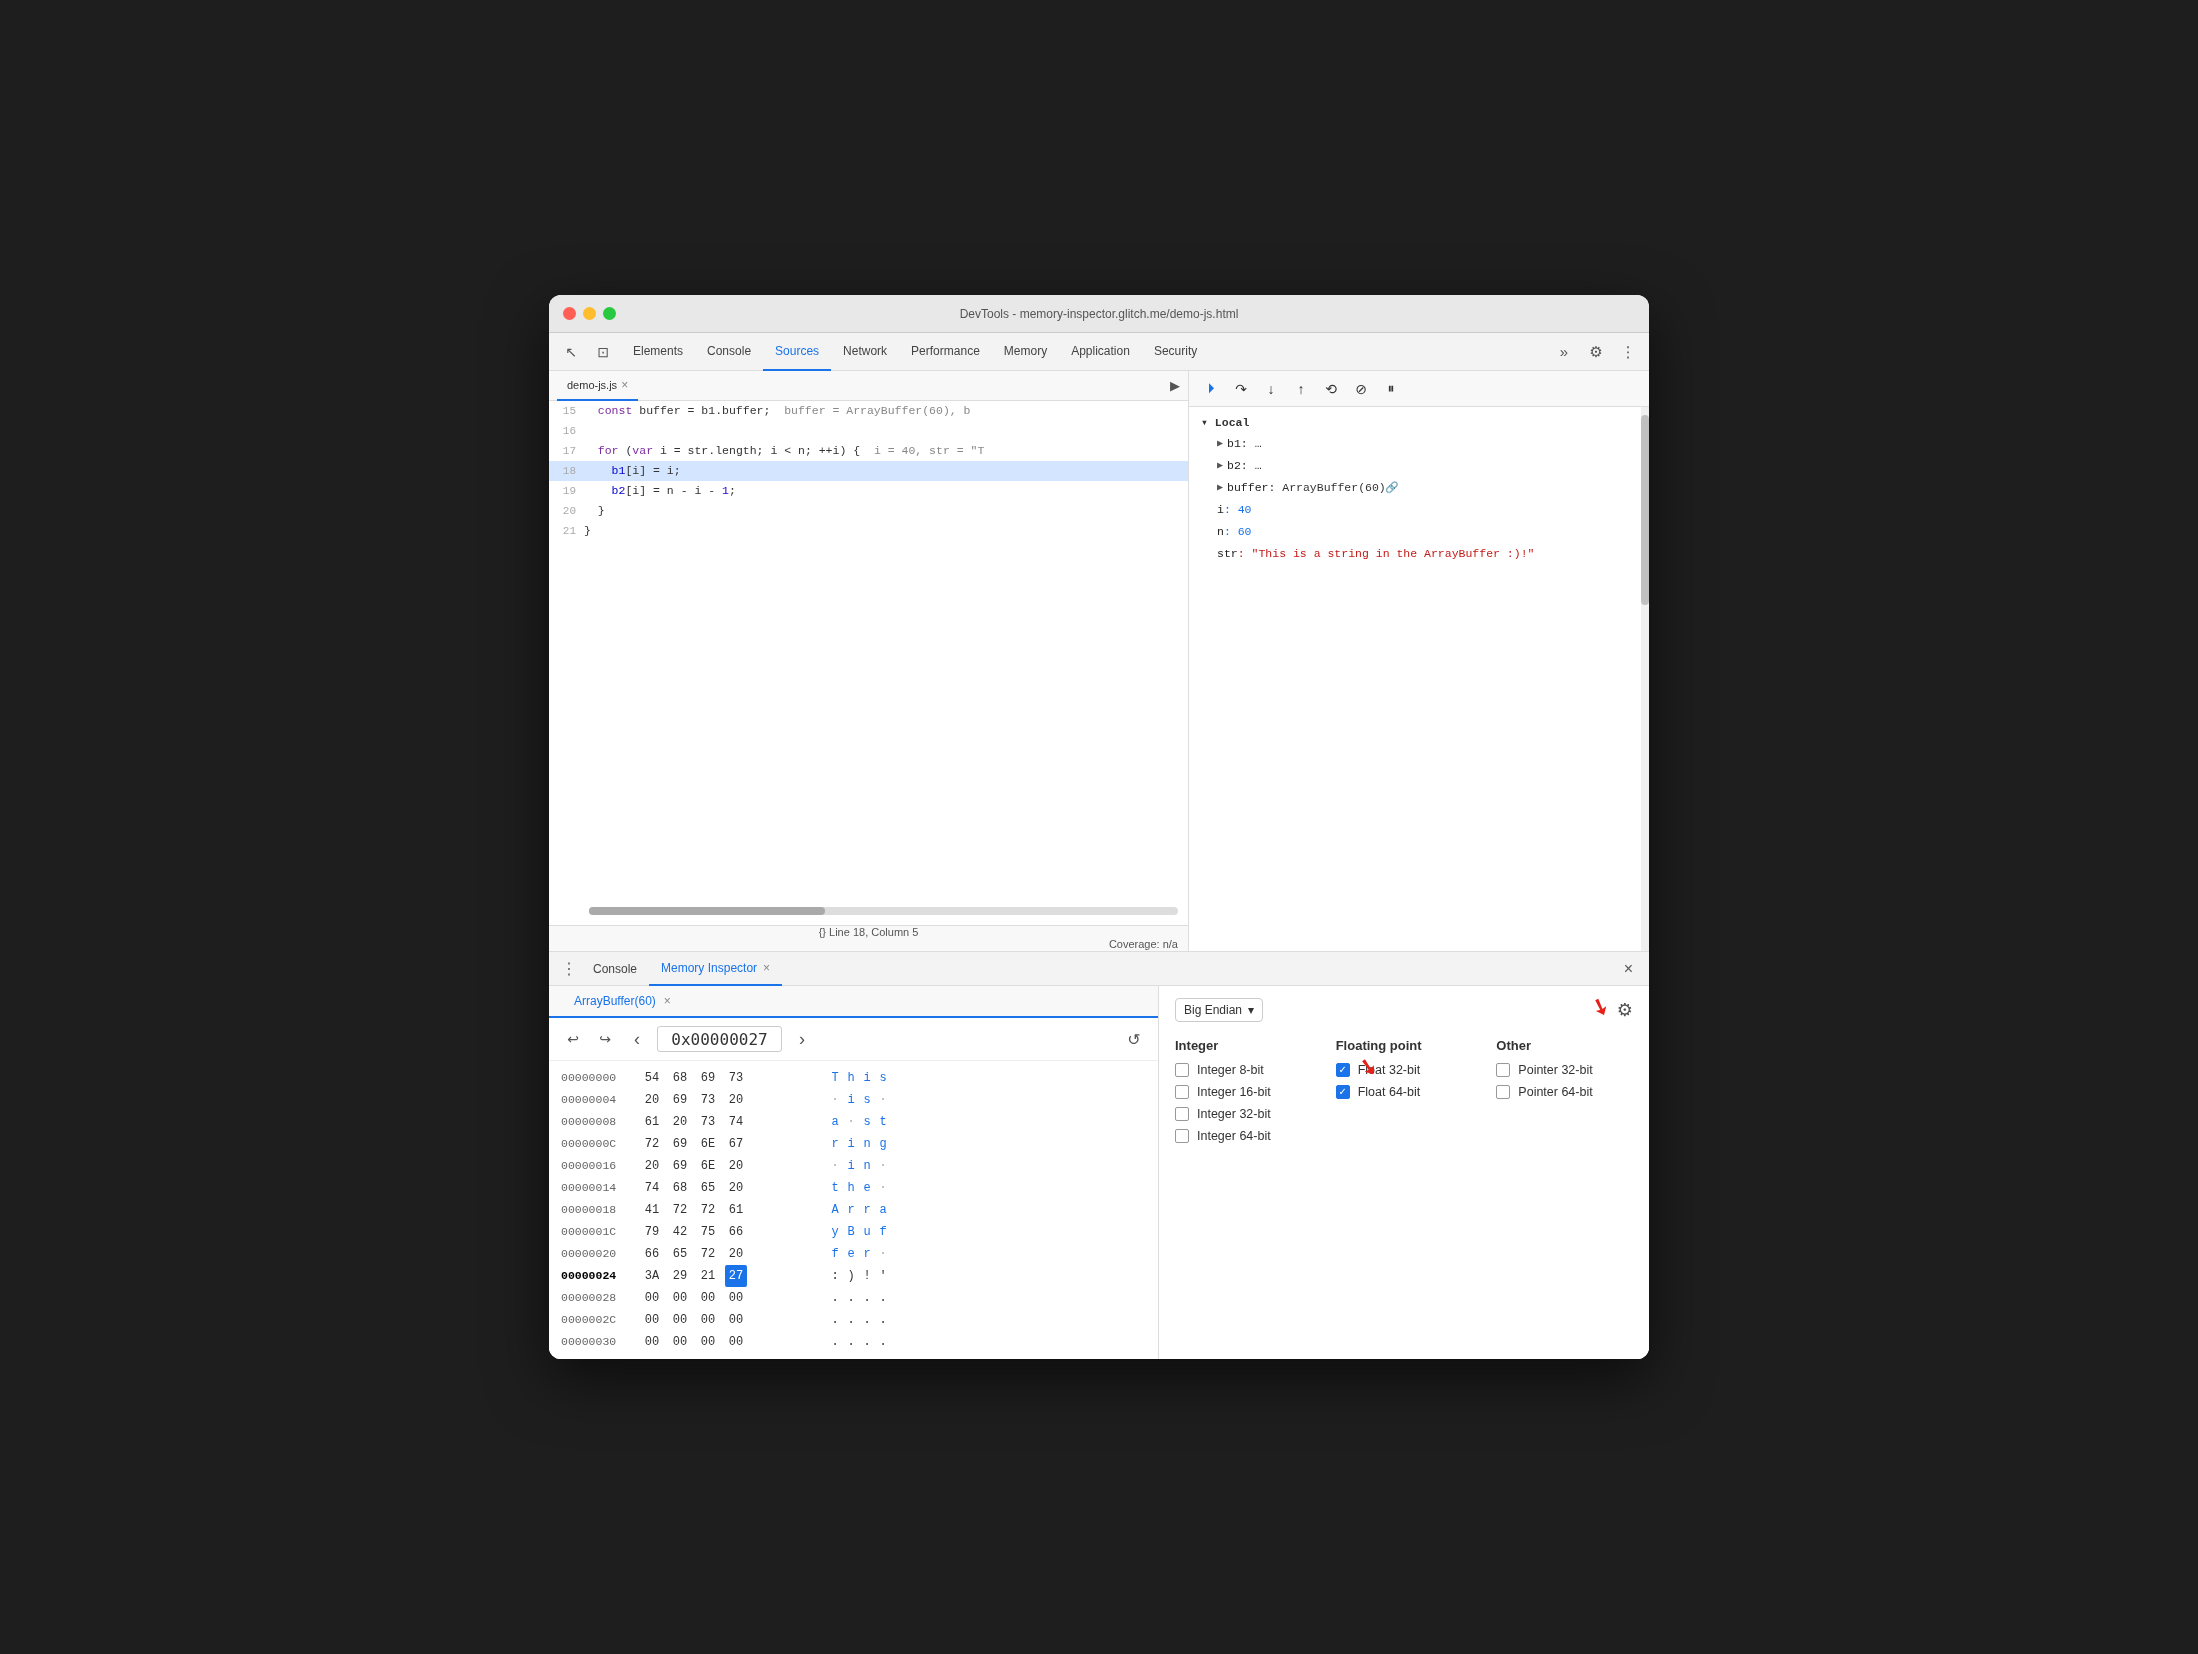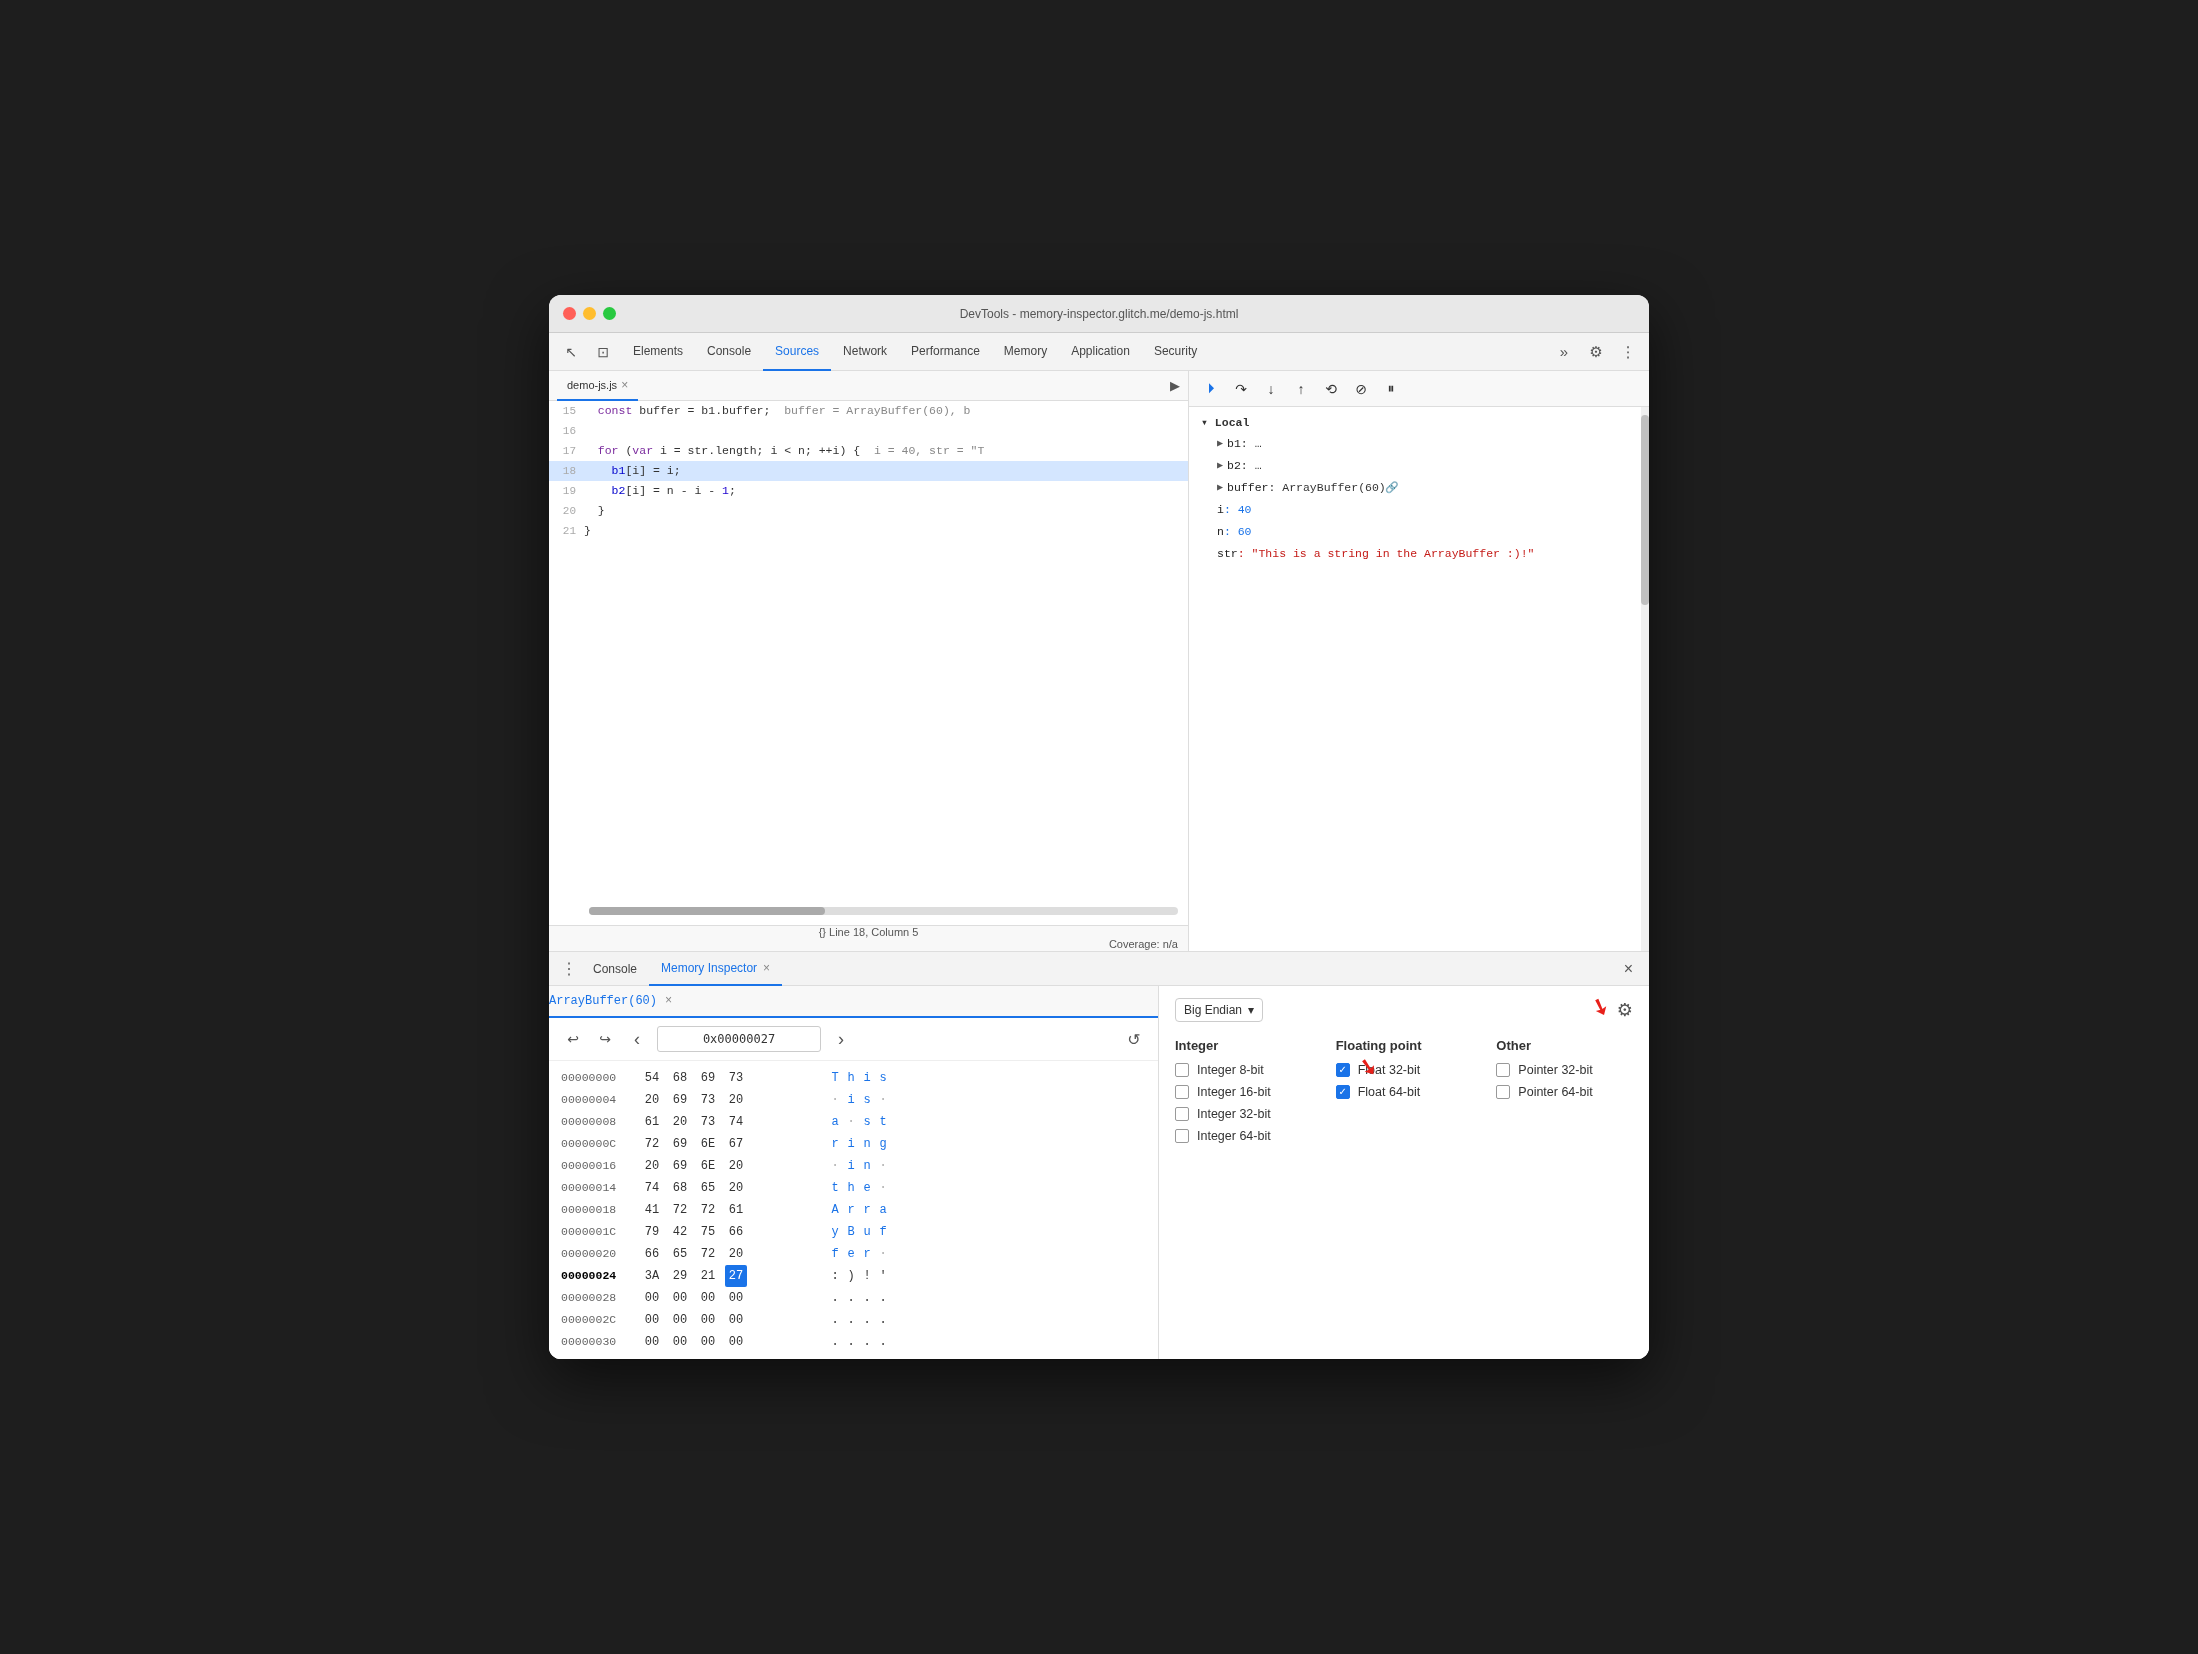--- a/index.html
+++ b/index.html
@@ -359,27 +359,27 @@
       color: #555;
       font-size: 14px;
       cursor: pointer;
     }
     .nav-arrows {
       display: flex;
       align-items: center;
       gap: 4px;
     }
     .nav-addr-input {
-      width: 164px;
+      width: 125px;
       height: 26px;
       border: 1px solid #ccc;
       border-radius: 3px;
       text-align: center;
       font-family: "Menlo", "Monaco", monospace;
-      font-size: 12px;
+      font-size: 16px;
       color: #333;
       background: #fff;
       outline: none;
     }
     .nav-spacer { flex: 1; }
     .nav-refresh {
       width: 24px;
       height: 24px;
       display: flex;
       align-items: center;
@@ -691,21 +691,21 @@
           <span>Memory Inspector</span>
           <span class="bottom-tab-close">×</span>
         </div>
         <div class="bottom-close-btn">×</div>
       </div>
 
       <div class="memory-content">
 
         <div class="memory-left">
 
-          <div style="display:flex;align-items:center;background:#f8f8f8;border-bottom:2px solid #1a73e8;height:32px;padding:0 0;font-size:12px;color:#1a73e8;font-family:Liberation Mono, monospace;">
+          <div style="display:flex;align-items:center;background:#f8f8f8;border-bottom:2px solid #1a73e8;height:32px;padding:0 25px;font-size:12px;color:#1a73e8;font-family:Liberation Sans, sans-serif;">
             <span>ArrayBuffer(60)</span>
             <span style="margin-left:8px;color:#888;cursor:pointer">×</span>
           </div>
 
           <div class="memory-nav">
             <div class="nav-btn">↩</div>
             <div class="nav-btn">↪</div>
             <div class="nav-arrows">
               <div class="nav-btn" style="font-size:18px;color:#555;">‹</div>
             </div>

